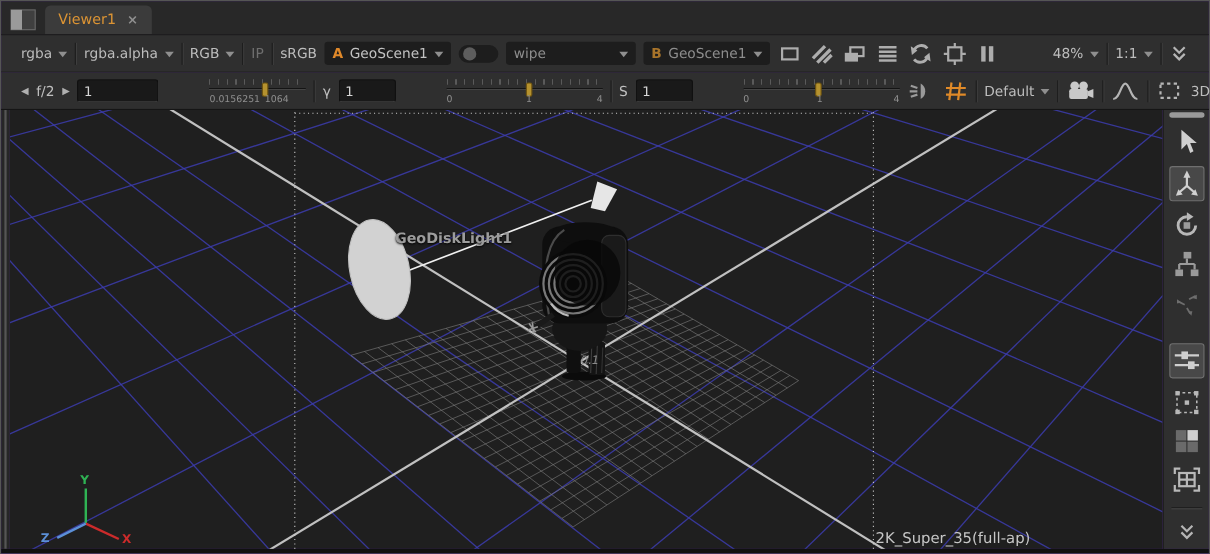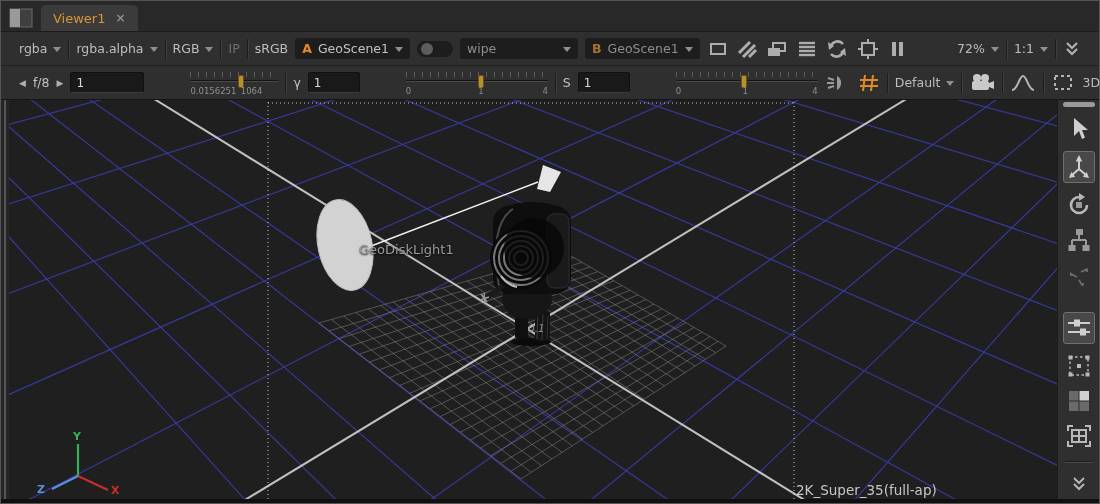--- a/index.html
+++ b/index.html
@@ -57,21 +57,21 @@
   .slider .tl { position:absolute; bottom:-1px; font-size:8.5px; color:#8f8f8f; }
   .glabel { color:#c0c0c0; }
 
   
   .stage { position:absolute; left:0; right:0; top:99px; bottom:4px; }
   .left-strip { position:absolute; left:0; top:0; bottom:0; width:8px; background:#262626; }
   .left-strip .hl { position:absolute; left:3px; top:0; bottom:0; width:2px; background:#555; }
   .viewport { position:absolute; left:8px; right:42px; top:0; bottom:0; background:#1f1f1f; overflow:hidden; }
   .viewport svg { position:absolute; left:0; top:0; }
   .vp-label { position:absolute; pointer-events:none; }
-  .light-label { left:350px; top:142px; font-size:13px; color:#9c9c9c; text-shadow:0 1px 2px #000; }
+  .light-label { left:350px; top:110px; font-size:13px; color:#9c9c9c; text-shadow:0 1px 2px #000;font-weight:bold; }
   .unit-label { left:519px; top:222px; font-size:10.5px; color:#8a8a8a;font-style:italic; }
   .format-label { left:787px; top:382px; font-size:13.5px; color:#c6c6c6; }
 
   
   .rtools { position:absolute; right:0; top:0; bottom:0; width:42px; background:#2f2f2f;
             border-left:1px solid #1c1c1c; display:flex; flex-direction:column; align-items:center; }
   .rt-handle { width:32px; height:5px; border-radius:3px; background:#9a9a9a; margin-top:2px; }
   .rt { margin-top:9px; display:flex; align-items:center; justify-content:center; }
   .rt-box { background:#484848; border:1px solid #6f6f6f; border-radius:3px; padding:2px; }
   .rt-div { width:28px; height:1px; background:#1e1e1e; box-shadow:0 1px 0 #4a4a4a; margin-top:12px; }
@@ -191,21 +191,21 @@
     </div>
     <div class="icon-btn">
       <svg width="20" height="20">
         <rect x="5" y="3" width="4" height="14" fill="#adadad"></rect>
           <rect x="12" y="3" width="4" height="14" fill="#adadad"></rect>
       </svg>
     </div>
 
     <div class="tail">
       <div class="ddl">
-        <span>72%</span>
+        <span>48%</span>
         <span class="caret"></span>
       </div>
       <div class="sep"></div>
       <div class="ddl">
         <span>1:1</span>
         <span class="caret"></span>
       </div>
       <div class="sep"></div>
       <div class="icon-btn">
         <svg width="18" height="18">
@@ -213,21 +213,21 @@
             <path d="M4,3 L9,8 L14,3"></path>
               <path d="M4,9 L9,14 L14,9"></path>
           </g>
         </svg>
       </div>
     </div>
   </div>
 
   <div class="toolbar toolbar2">
     <span class="navarrow">◀</span>
-    <span class="glabel">f/8</span>
+    <span class="glabel">f/2</span>
     <span class="navarrow">▶</span>
     <input class="field gain" readonly="" value="1" style="">
     <div class="slider gain">
       <div class="ticks"></div>
       <div class="track"></div>
       <div class="handle" style="left:54%"></div>
       <span class="tl" style="left:0">0.015625</span>
       <span class="tl" style="left:46%">1</span>
       <span class="tl" style="right:16px">1064</span>
     </div>

